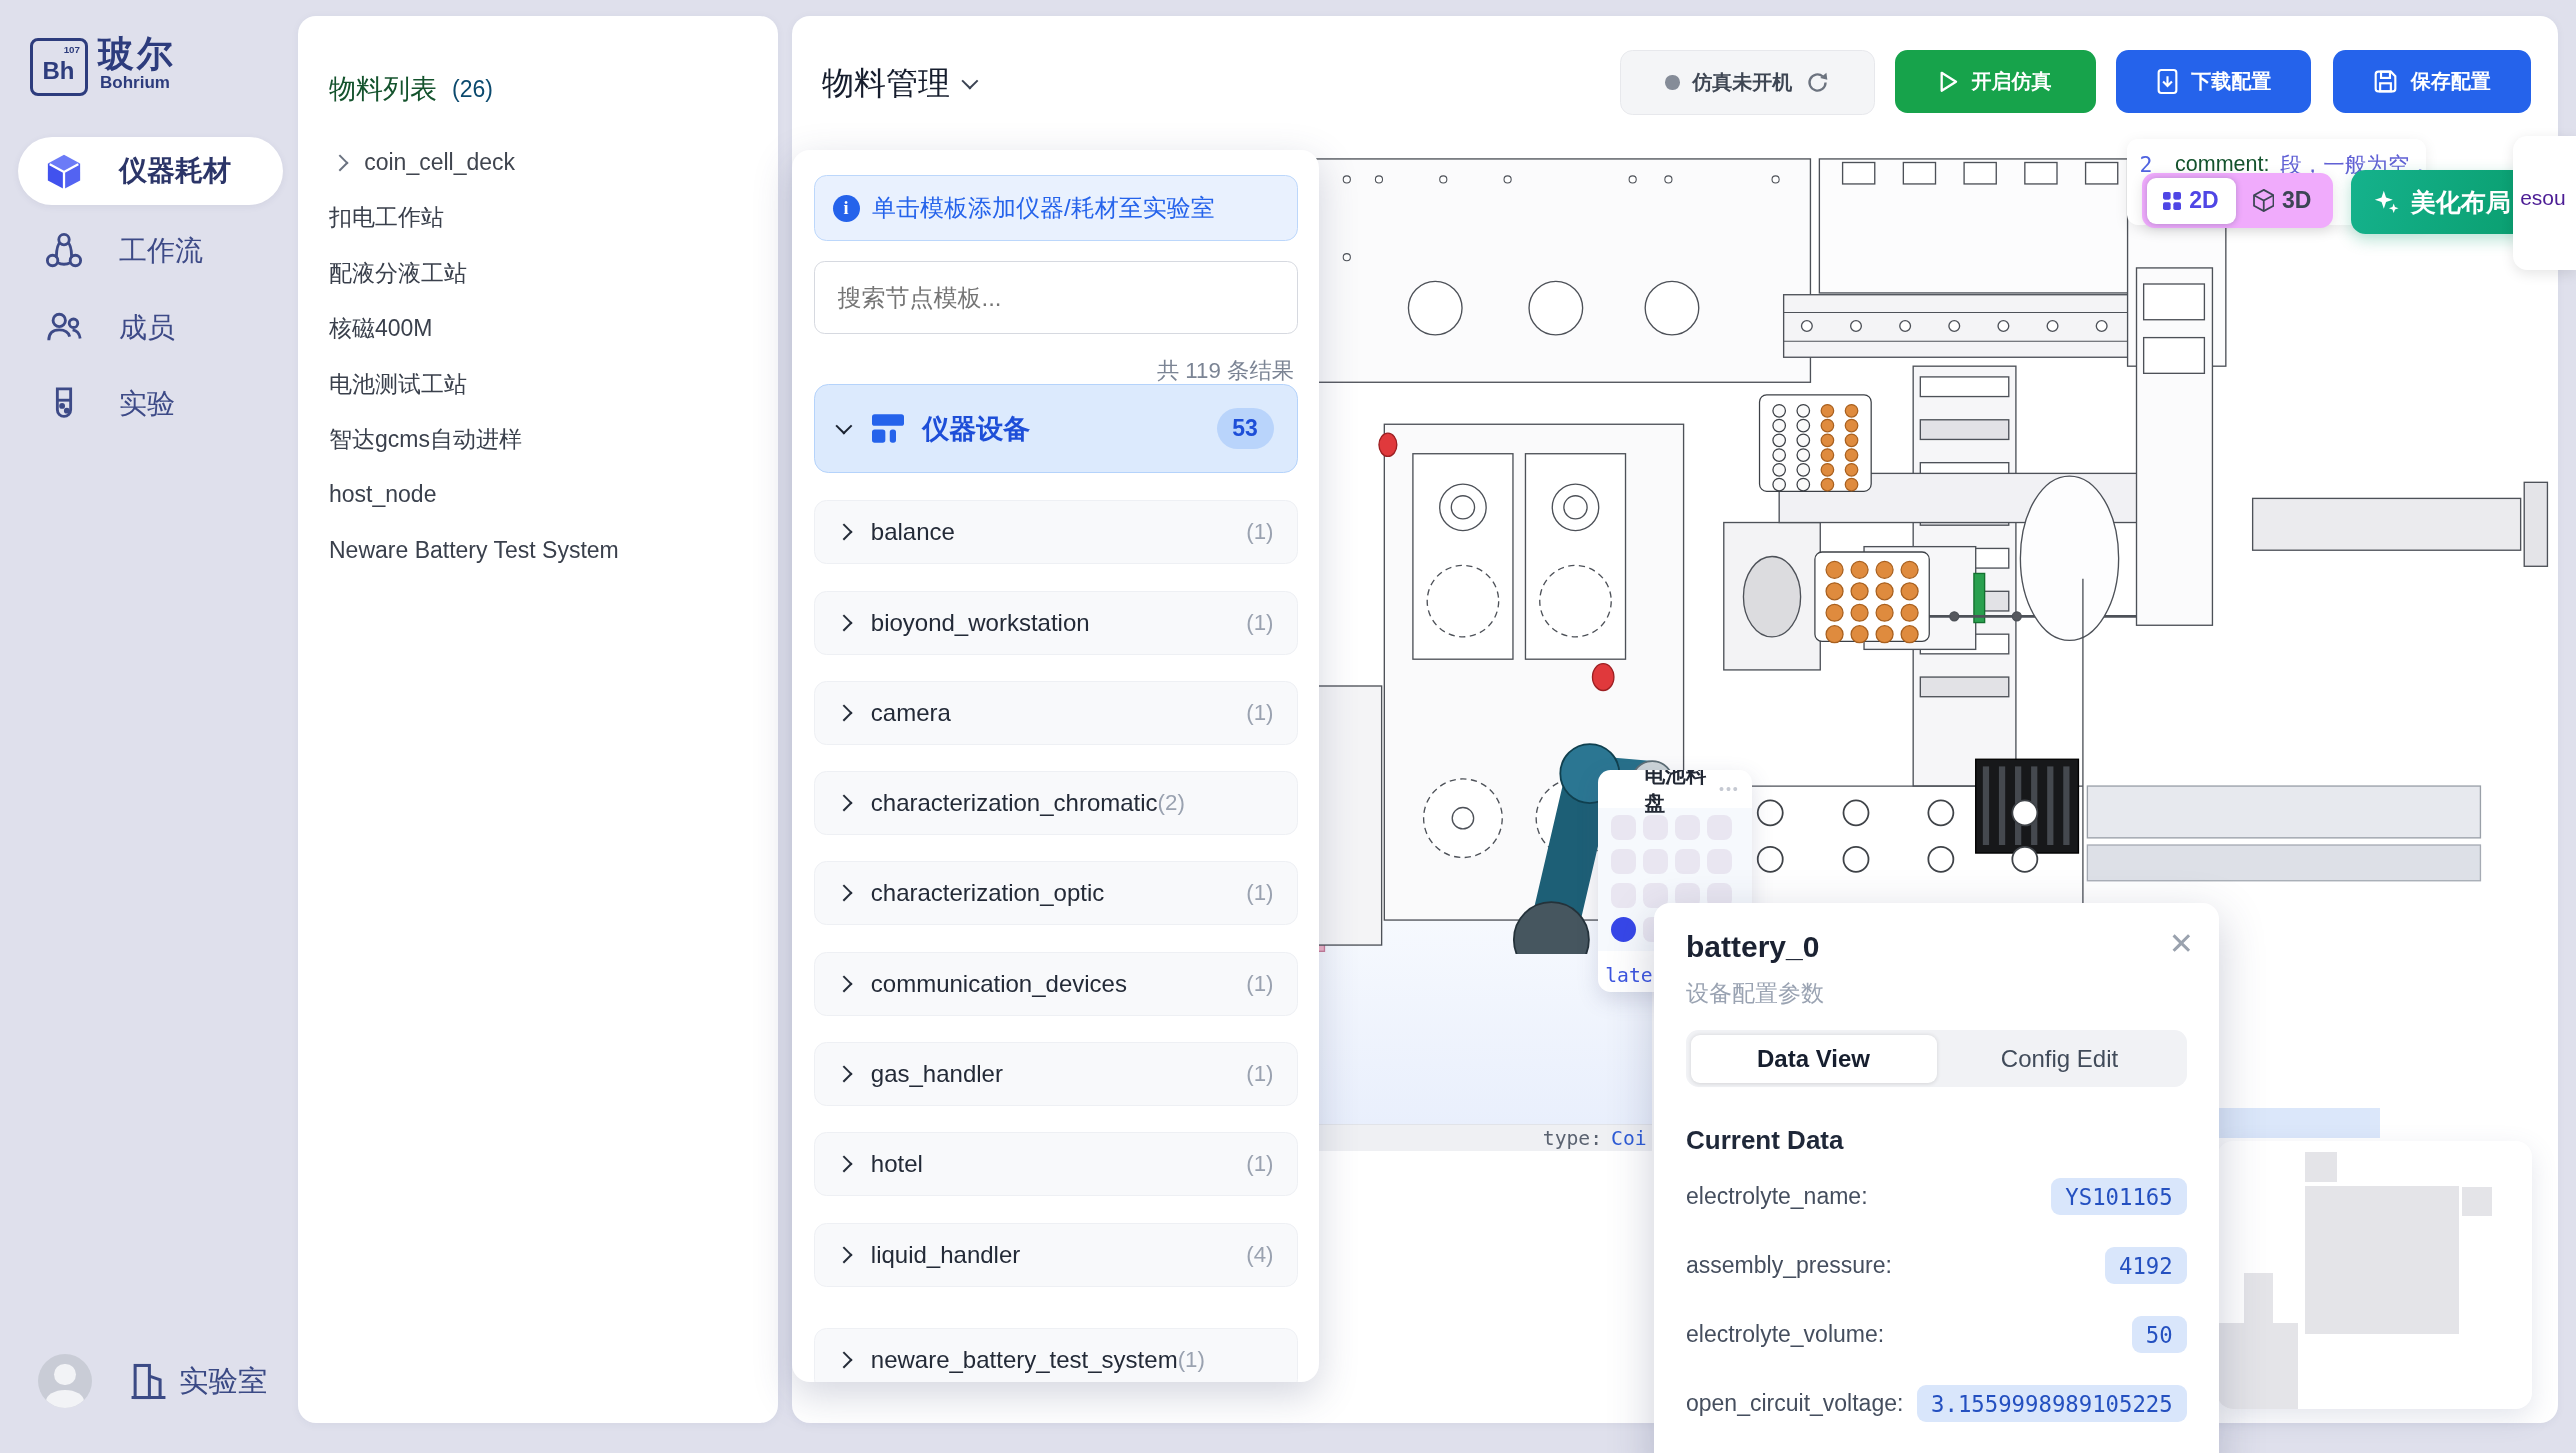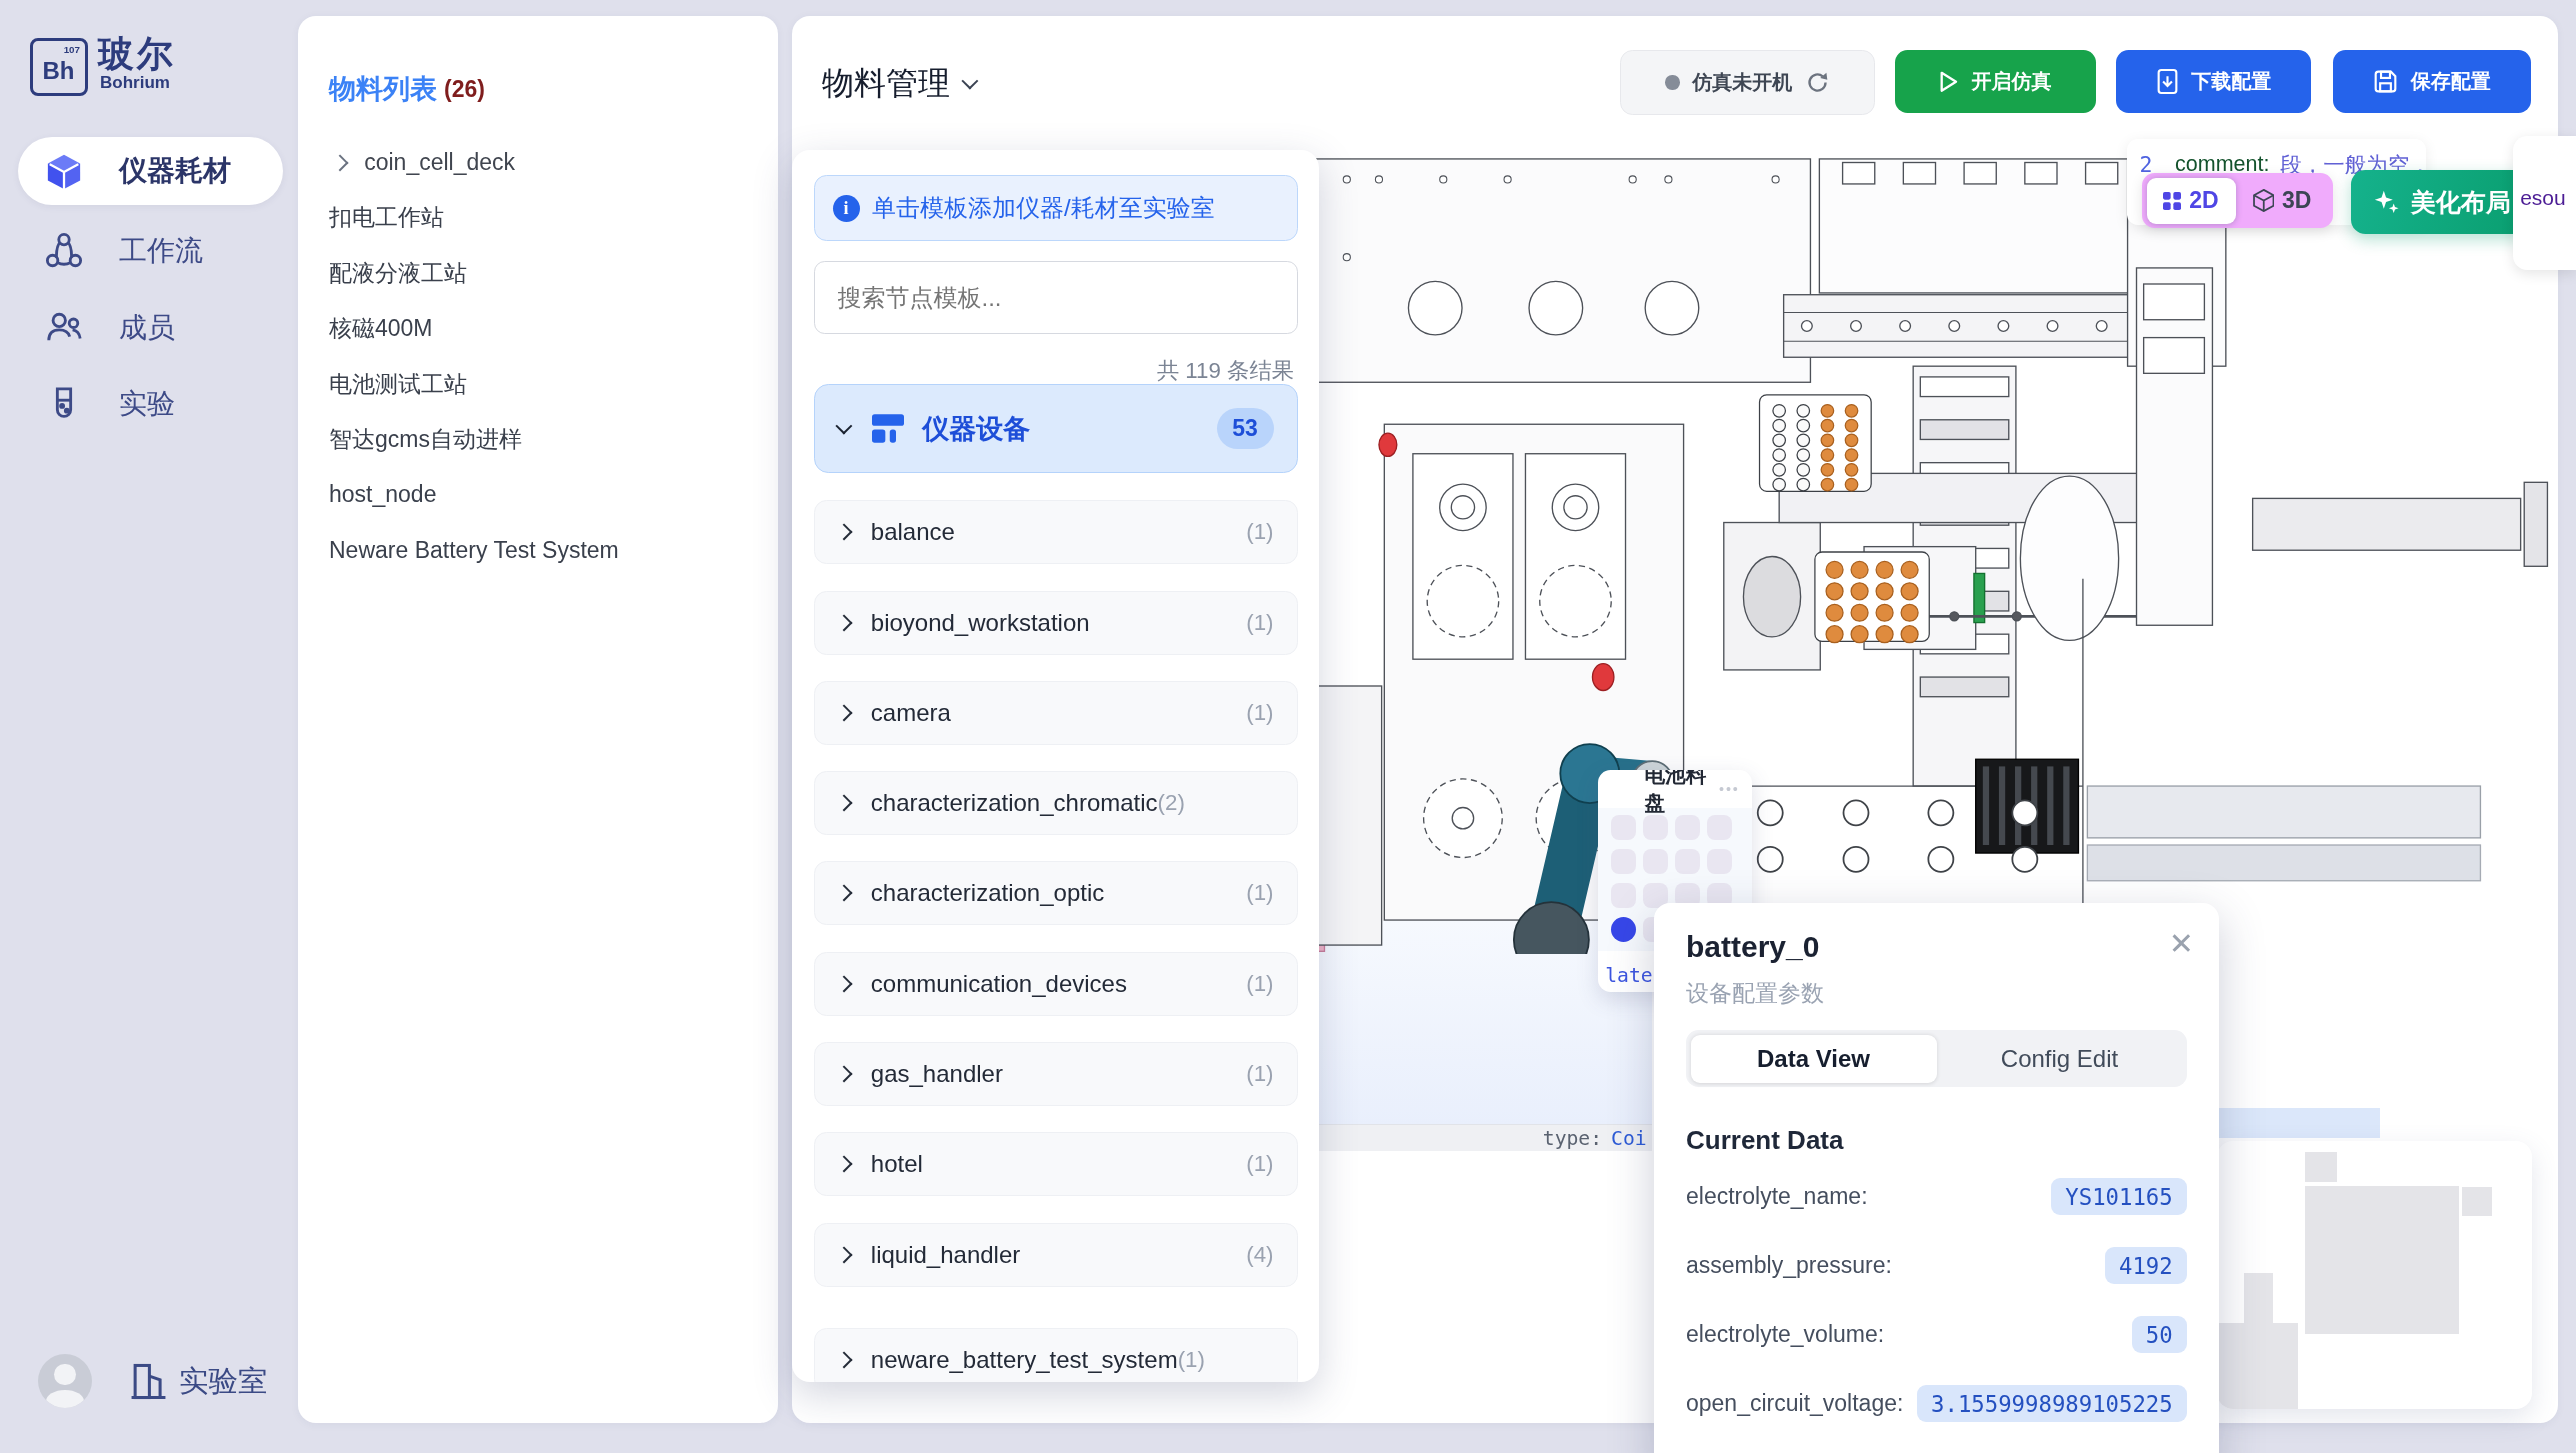--- a/index.html
+++ b/index.html
@@ -96,22 +96,22 @@
     <svg class="abs" style="left:128px;top:1360px;" width="41" height="43" viewBox="0 0 46 48" fill="none" stroke="#3b4a85" stroke-width="3.4">
       <rect x="8" y="6" width="16" height="36"></rect>
       <path d="M24 18 L36 22 V42 H24"></path>
       <path d="M4 42 H42"></path>
     </svg>
     <div class="abs" style="left:179px;top:1362px;font-size:29.5px;font-weight:500;color:#3b4a85;">实验室</div>
   </div>
 
   <div class="abs card" style="left:298px;top:16px;width:480px;height:1407px;box-shadow:0 1.8px 9px rgba(40,50,90,.05);">
     <div class="abs flex" style="left:31px;top:55px;">
-      <span style="font-size:27px;font-weight:700;color:#3b82f6;">物料列表</span>
-      <span style="margin-left:7px;font-size:23px;color:#7f1d1d;font-weight:bold;">(26)</span>
+      <span style="font-size:27px;font-weight:400;color:#14532d;">物料列表</span>
+      <span style="margin-left:15px;font-size:23px;color:#0c4a6e;">(26)</span>
     </div>
     <svg class="abs" style="left:718px;top:55px;cursor:pointer;" width="34" height="32" viewBox="0 0 38 36" stroke="#2b3240" stroke-width="3.6" fill="none">
       <path d="M4 6 H34 M16 18 H34 M4 30 H34"></path>
       <path d="M11 12 L4 18 L11 24" fill="#2b3240"></path>
     </svg>
 
     <div class="mrow" style="top:119px;">
       <span class="chev right gray" style="margin-right:18px;margin-left:5.4px;"></span>
       <span style="color:#40454f;">coin_cell_deck</span>
     </div>

